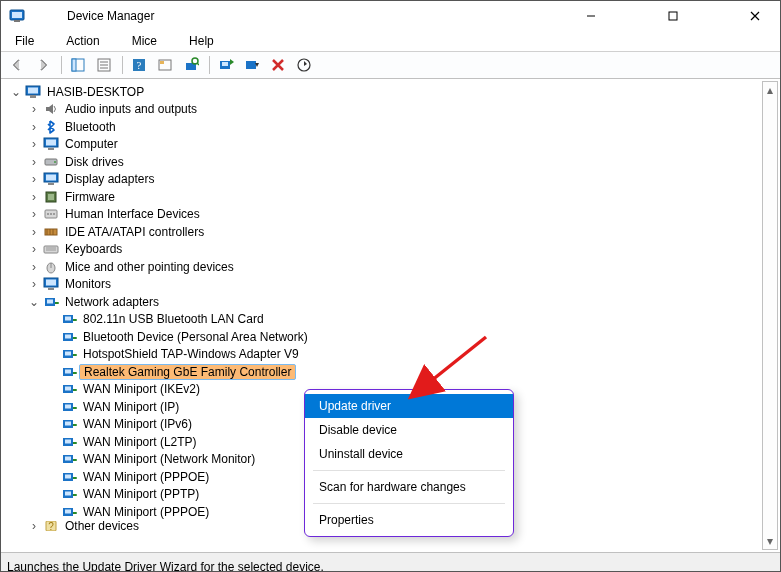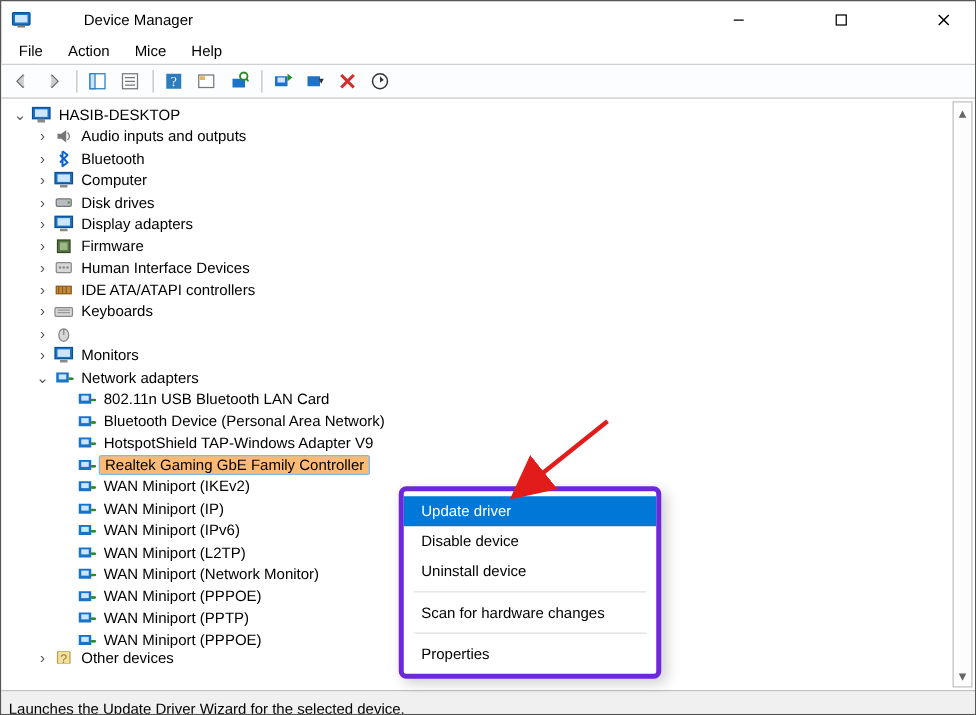--- a/index.html
+++ b/index.html
@@ -30,21 +30,21 @@
   .winbtn { width:46px; height:30px; display:flex; align-items:center; justify-content:center; }
   .winbtn svg { width:10px; height:10px; display:block; }
   .winbtn.close svg { width:12px; height:12px; }
 
   
   .menubar {
     height: 20px;
     display:flex;
     align-items:center;
     padding: 0 6px;
-    gap: 4px;
+    gap: 16px;
     text-align: center;
   }
   .menubar .menuitem { padding: 2px 8px; font-size:12px; }
 
   
   .toolbar {
     height: 28px;
     border-top:1px solid #d0d0d0;
     border-bottom:1px solid #c0c0c0;
     background: #fcfdfe;
@@ -88,24 +88,24 @@
 
   
   .statusbar {
     height:28px; display:flex; align-items:center; padding:0 6px;
     background:#f0f0f0; font-size:12px;
   }
 
   
   .context-menu {
     position:absolute;
-    left:318px; top:388px;
+    left:303px; top:388px;
     width:210px;
     background:#fff;
-    border:4px solid #6d28d9;
+    border:1px solid #6d28d9;
     border-radius:6px;
     box-shadow: 4px 4px 10px rgba(0,0,0,0.18);
     padding:4px 0;
   }
   .cm-item {
     height:24px; display:flex; align-items:center;
     padding:0 14px; font-size:12px;
   }
   .cm-item.hl { background:#0078d7; color:#fff; }
   .cm-item.bold { font-weight:400; }
@@ -298,20 +298,21 @@
     <svg class="devicon" viewBox="0 0 16 16">
           <use href="#i-keyboard"></use>
         </svg>
     <span class="lbl">Keyboards</span>
   </div>
       <div class="row ind1">
     <span class="toggle">›</span>
     <svg class="devicon" viewBox="0 0 16 16">
           <use href="#i-mouse"></use>
         </svg>
+    <span class="lbl">Mice and other pointing devices</span>
   </div>
       <div class="row ind1">
     <span class="toggle">›</span>
     <svg class="devicon" viewBox="0 0 16 16">
           <use href="#i-monitor"></use>
         </svg>
     <span class="lbl">Monitors</span>
   </div>
       <div class="row ind1">
     <span class="toggle">⌄</span>

